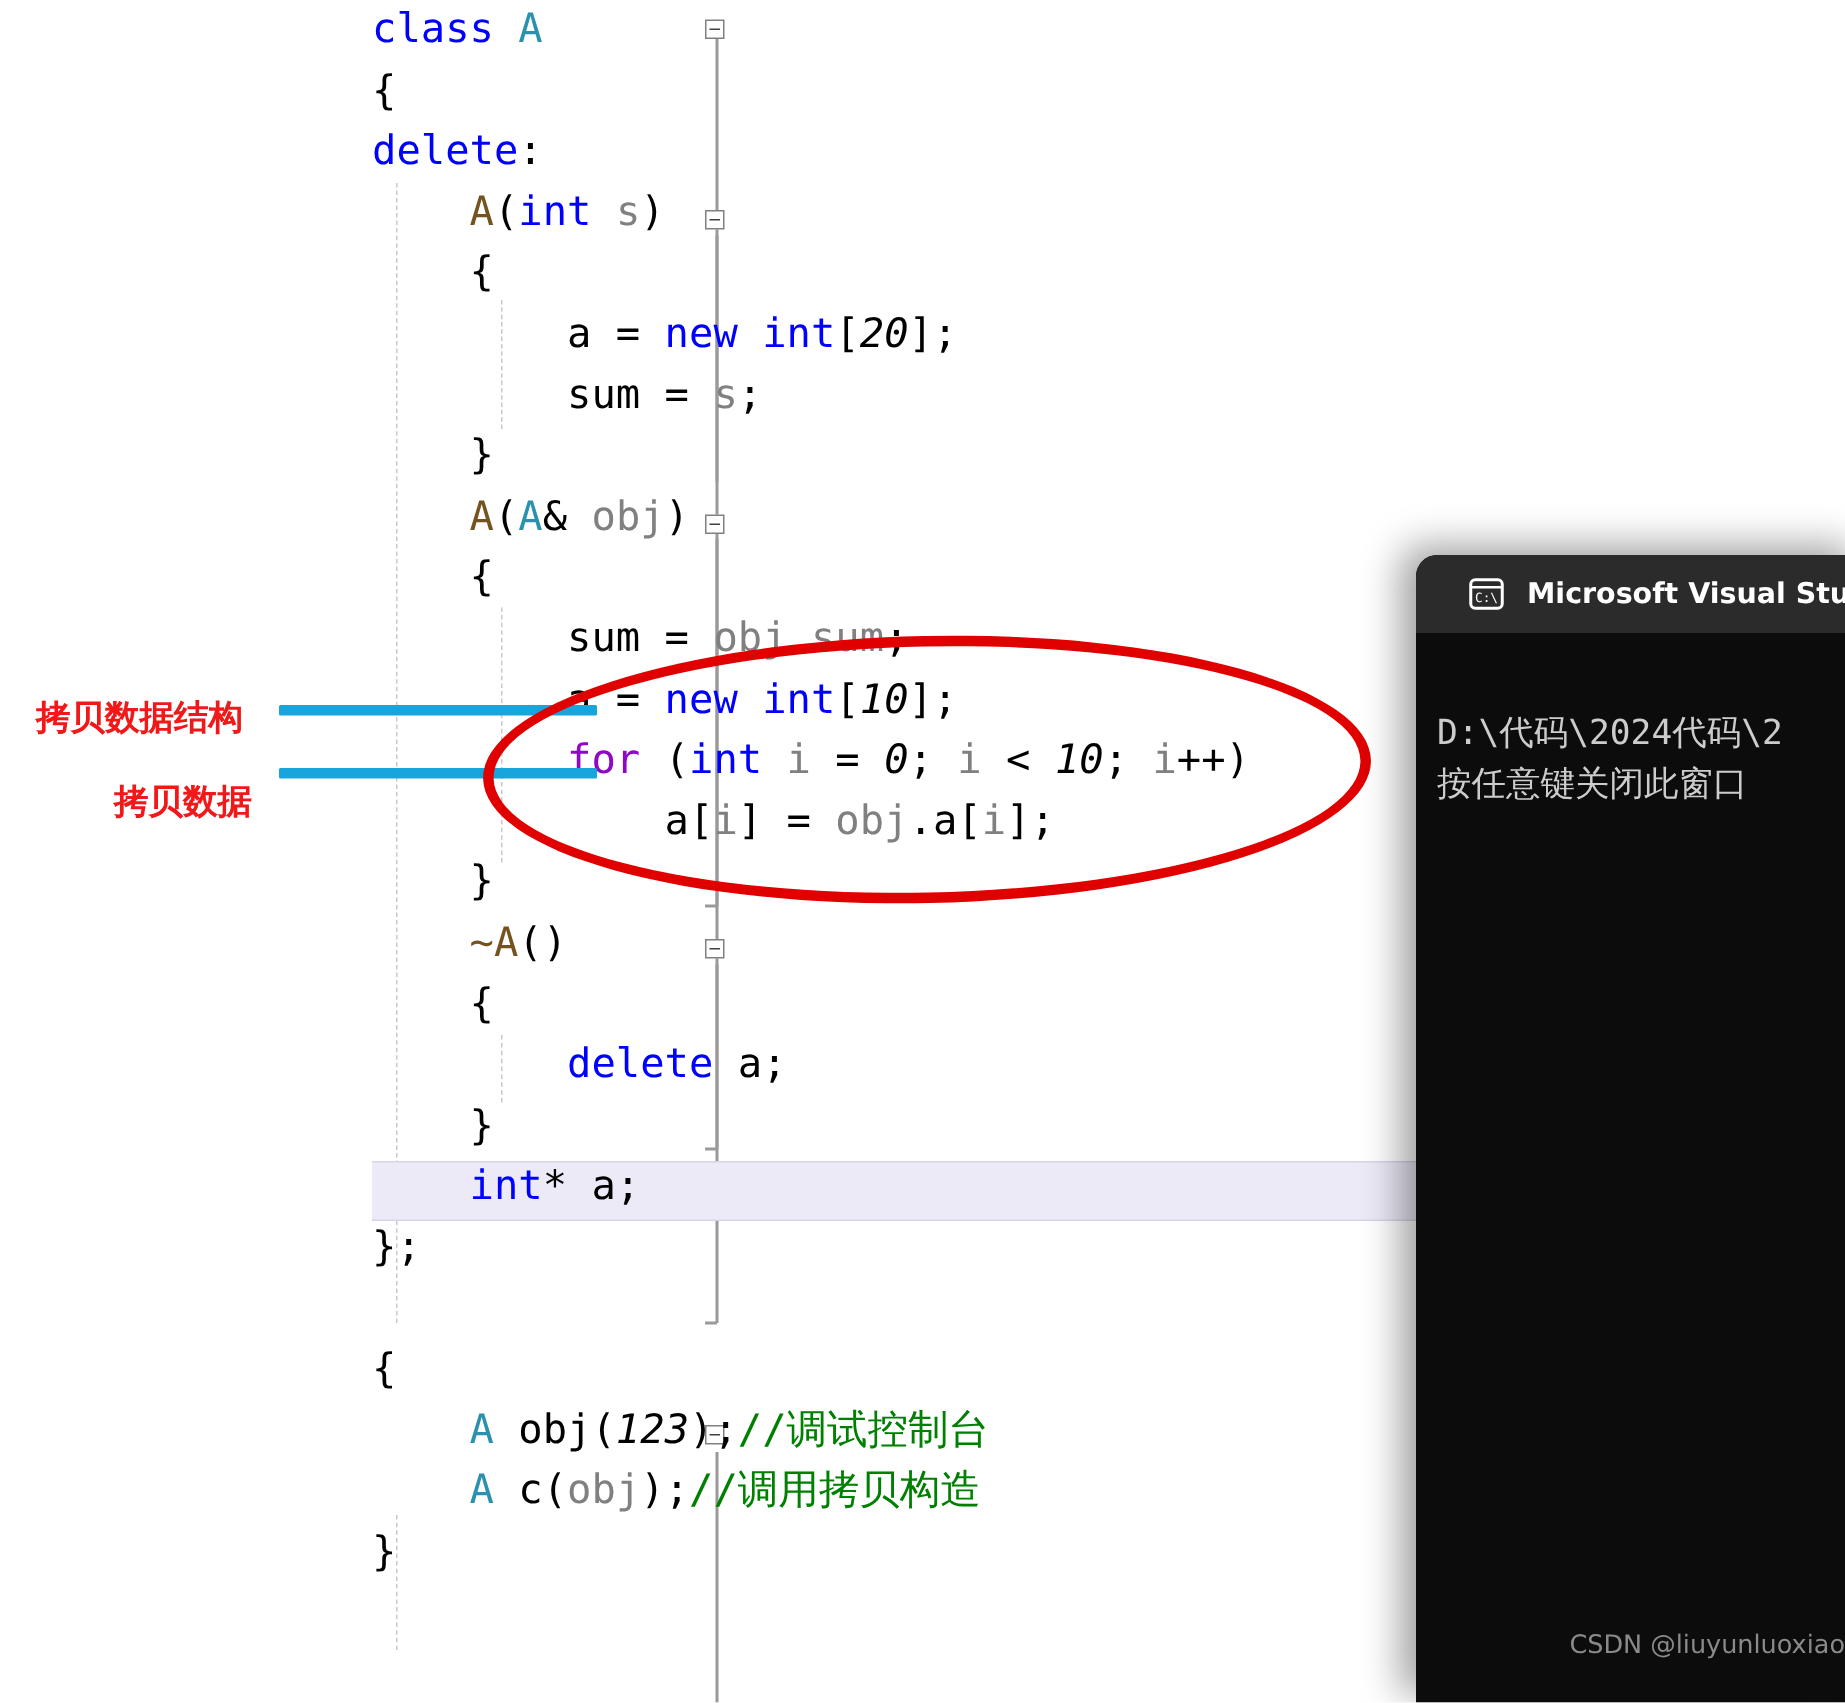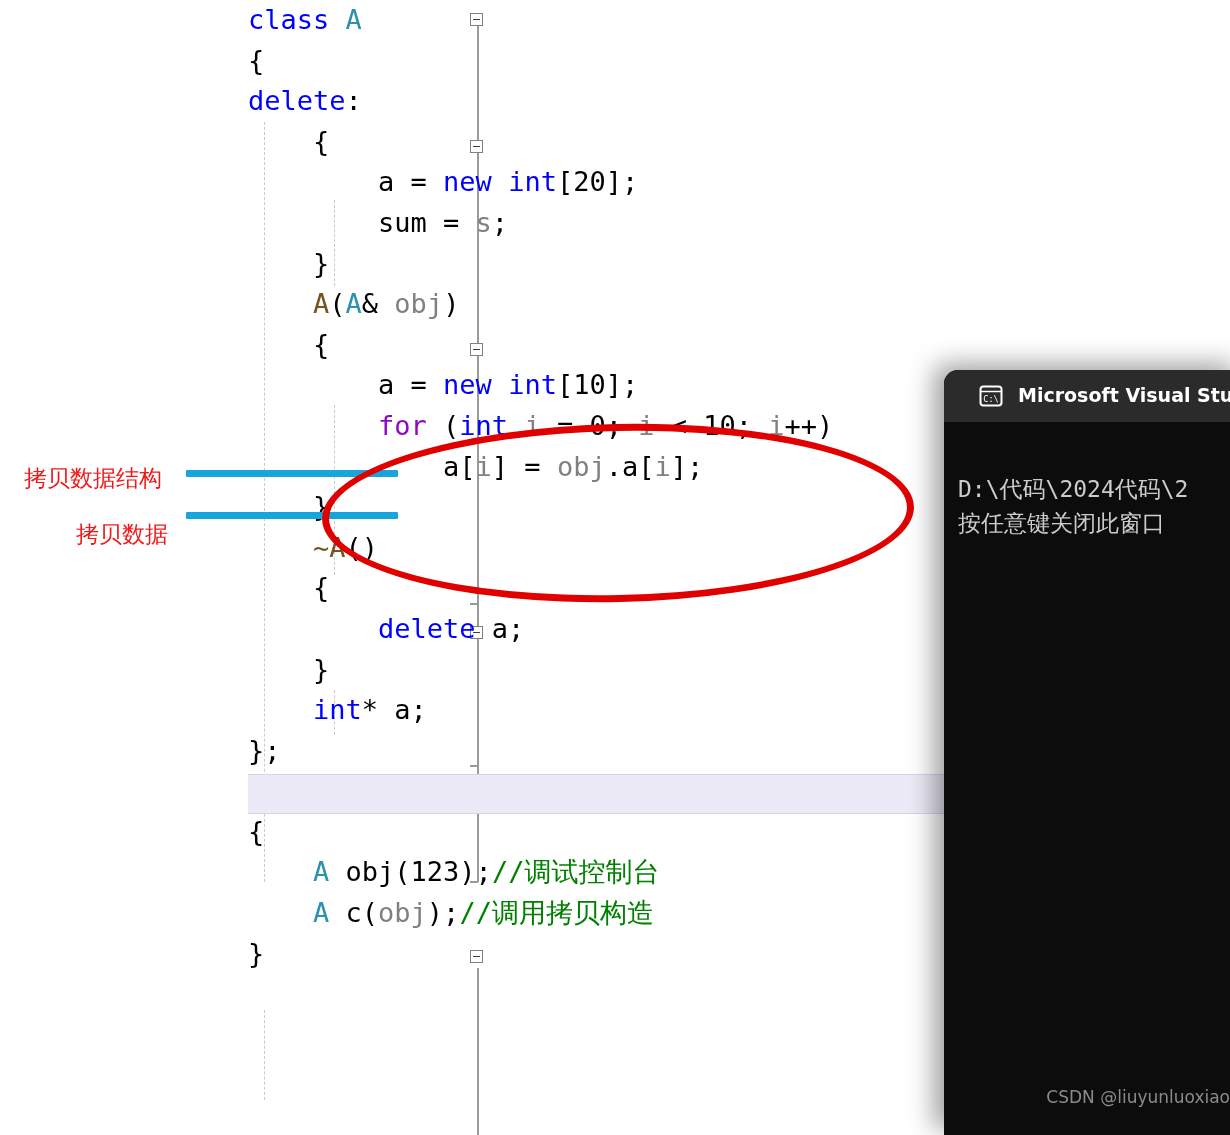--- a/index.html
+++ b/index.html
@@ -58,30 +58,30 @@
     font-size:27px;
     white-space:pre;
     color:#000000;
     letter-spacing:0px;
   }
   .kw{color:#0000ff;}            
   .type{color:#2b91af;}          
   .fn{color:#74531f;}            
   .var{color:#808080;}           
   .ctl{color:#8f08c4;}           
-  .num{color:#000000;}
+  .num{color:#000000;font-style:italic;}
   .cmt{color:#008000;}           
   .pl{color:#000000;}
 
   
   .ann-label{
     position:absolute;
     color:#f01818;
     font-family:"DejaVu Sans","Liberation Sans",sans-serif;
-    font-weight:normal;
+    font-weight:bold;
     font-size:23px;
     white-space:nowrap;
   }
   .ann-line{
     position:absolute;height:7px;background:#18a5dc;border-radius:1px;
   }
   #ellipse{
     position:absolute;left:322px;top:424px;width:592px;height:178px;
     border:7px solid #e00000;border-radius:50%;
     box-sizing:border-box;
@@ -160,26 +160,28 @@
   <div class="guide" style="left:334px;top:405px;height:170px;"></div>
   <div class="guide" style="left:334px;top:690px;height:45px;"></div>
   <div class="guide" style="left:264px;top:1010px;height:90px;"></div>
 
   <div class="line-highlight"></div>
 
   <div class="code" id="code-lines">
       <div class="ln"><span class="kw">class</span><span class="pl"> </span><span class="type">A</span></div>
       <div class="ln"><span class="pl">{</span></div>
       <div class="ln"><span class="kw">delete</span><span class="pl">:</span></div>
+      <div class="ln"><span class="pl">    </span><span class="fn">A</span><span class="pl">(</span><span class="kw">int</span><span class="pl"> </span><span class="var">s</span><span class="pl">)</span></div>
       <div class="ln"><span class="pl">    </span><span class="pl">{</span></div>
       <div class="ln"><span class="pl">        </span><span class="pl">a = </span><span class="kw">new</span><span class="pl"> </span><span class="kw">int</span><span class="pl">[</span><span class="num">20</span><span class="pl">];</span></div>
       <div class="ln"><span class="pl">        </span><span class="pl">sum = </span><span class="var">s</span><span class="pl">;</span></div>
       <div class="ln"><span class="pl">    </span><span class="pl">}</span></div>
       <div class="ln"><span class="pl">    </span><span class="fn">A</span><span class="pl">(</span><span class="type">A</span><span class="pl">&amp; </span><span class="var">obj</span><span class="pl">)</span></div>
       <div class="ln"><span class="pl">    </span><span class="pl">{</span></div>
+      <div class="ln"><span class="pl">        </span><span class="pl">sum = </span><span class="var">obj</span><span class="pl">.</span><span class="var">sum</span><span class="pl">;</span></div>
       <div class="ln"><span class="pl">        </span><span class="pl">a = </span><span class="kw">new</span><span class="pl"> </span><span class="kw">int</span><span class="pl">[</span><span class="num">10</span><span class="pl">];</span></div>
       <div class="ln"><span class="pl">        </span><span class="ctl">for</span><span class="pl"> (</span><span class="kw">int</span><span class="pl"> </span><span class="var">i</span><span class="pl"> = </span><span class="num">0</span><span class="pl">; </span><span class="var">i</span><span class="pl"> &lt; </span><span class="num">10</span><span class="pl">; </span><span class="var">i</span><span class="pl">++)</span></div>
       <div class="ln"><span class="pl">            </span><span class="pl">a[</span><span class="var">i</span><span class="pl">] = </span><span class="var">obj</span><span class="pl">.a[</span><span class="var">i</span><span class="pl">];</span></div>
       <div class="ln"><span class="pl">    </span><span class="pl">}</span></div>
       <div class="ln"><span class="pl">    </span><span class="fn">~A</span><span class="pl">()</span></div>
       <div class="ln"><span class="pl">    </span><span class="pl">{</span></div>
       <div class="ln"><span class="pl">        </span><span class="kw">delete</span><span class="pl"> a;</span></div>
       <div class="ln"><span class="pl">    </span><span class="pl">}</span></div>
       <div class="ln"><span class="pl">    </span><span class="kw">int</span><span class="pl">* a;</span></div>
       <div class="ln"><span class="pl">};</span></div>

